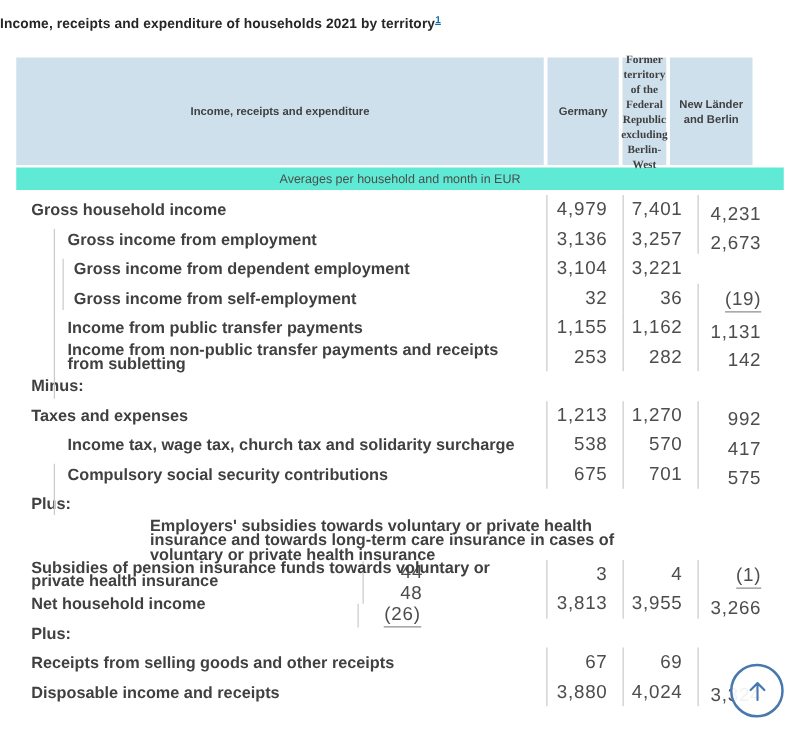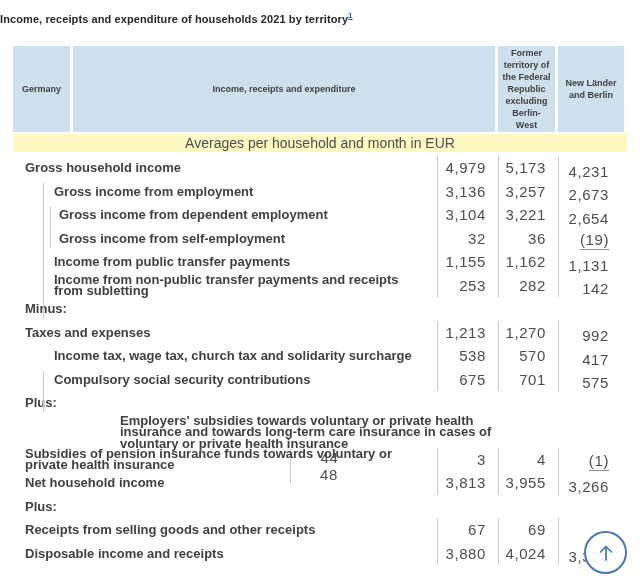--- a/index.html
+++ b/index.html
@@ -18,24 +18,24 @@
   .tbl{position:absolute;left:13px;top:46px;width:614px;}
   
   .thead{display:flex;gap:3px;height:86px;}
   .thead .hcell{
     background:#cfe0ed;color:#3f3f3f;font-weight:bold;font-size:9px;line-height:12px;
     display:flex;align-items:center;justify-content:center;text-align:center;
     box-sizing:border-box;padding:2px 4px;
   }
   .hc0{width:422px;}
   .hc1{width:57px;}
-  .hc2{width:57px;}
+  .hc2{width:35px;font-family:Liberation Serif, serif;}
   .hc3{width:66px;}
   .subhead{
-    margin-top:2px;height:18px;background:#fef9c3;color:#4d4d4d;font-size:14px;
+    margin-top:2px;height:18px;background:#5eead4;color:#4d4d4d;font-size:10px;
     display:flex;align-items:center;justify-content:center;
   }
   
   .tbody{position:relative;padding-top:4px;}
   .row{display:flex;height:23.5px;align-items:center;}
   .row.tall{height:33px;flex-direction:column;}
   .label{
     width:424px;box-sizing:border-box;font-size:13px;font-weight:bold;
     color:#404040;line-height:11.5px;padding-left:12px;padding-right:6px;
   }
@@ -61,37 +61,37 @@
     display:flex;align-items:center;justify-content:center;cursor:pointer;padding:0;
   }
 </style>
 </head>
 <body>
 
 <h1 class="page-title"><span>Income, receipts and expenditure of households 2021 by territory</span><sup>1</sup></h1>
 
 <div class="tbl">
   <div class="thead">
+    <div class="hcell hc0">Income, receipts and expenditure</div>
     <div class="hcell hc1">Germany</div>
-    <div class="hcell hc0">Income, receipts and expenditure</div>
     <div class="hcell hc2">Former territory of the Federal Republic excluding Berlin-West</div>
     <div class="hcell hc3">New Länder and Berlin</div>
   </div>
   <div class="subhead">Averages per household and month in EUR</div>
   <div class="tbody">
     <div class="guide guide-a"></div>
     <div class="guide guide-b"></div>
     <div class="guide guide-c"></div>
   <div class="row i0 sep">
     <div class="label">Gross household income</div>
     <div class="val v1">
           <span>4,979</span>
         </div>
     <div class="val v2">
-          <span>5,173</span>
+          <span>7,401</span>
         </div>
     <div class="val v3">
           <span>4,231</span>
         </div>
   </div>
       <div class="row i1 sep">
     <div class="label">Gross income from employment</div>
     <div class="val v1">
           <span>3,136</span>
         </div>
@@ -102,23 +102,20 @@
           <span>2,673</span>
         </div>
   </div>
       <div class="row i2 sep">
     <div class="label">Gross income from dependent employment</div>
     <div class="val v1">
           <span>3,104</span>
         </div>
     <div class="val v2">
           <span>3,221</span>
-        </div>
-    <div class="val v3">
-          <span>2,654</span>
         </div>
   </div>
       <div class="row i2 sep">
     <div class="label">Gross income from self-employment</div>
     <div class="val v1">
           <span>32</span>
         </div>
     <div class="val v2">
           <span>36</span>
         </div>
@@ -198,20 +195,23 @@
     <div class="val v2"></div>
     <div class="val v3"></div>
   </div>
       <div class="row i0 sep tall">
     <div class="label">Employers' subsidies towards voluntary or private health insurance and towards long-term care insurance in cases of voluntary or private health insurance</div>
     <div class="val v1">
           <span>44</span>
         </div>
     <div class="val v2">
           <span>48</span>
+        </div>
+    <div class="val v3">
+          <span class="noted">(26)</span>
         </div>
   </div>
       <div class="row i0 sep">
     <div class="label">Subsidies of pension insurance funds towards voluntary or private health insurance</div>
     <div class="val v1">
           <span>3</span>
         </div>
     <div class="val v2">
           <span>4</span>
         </div>

